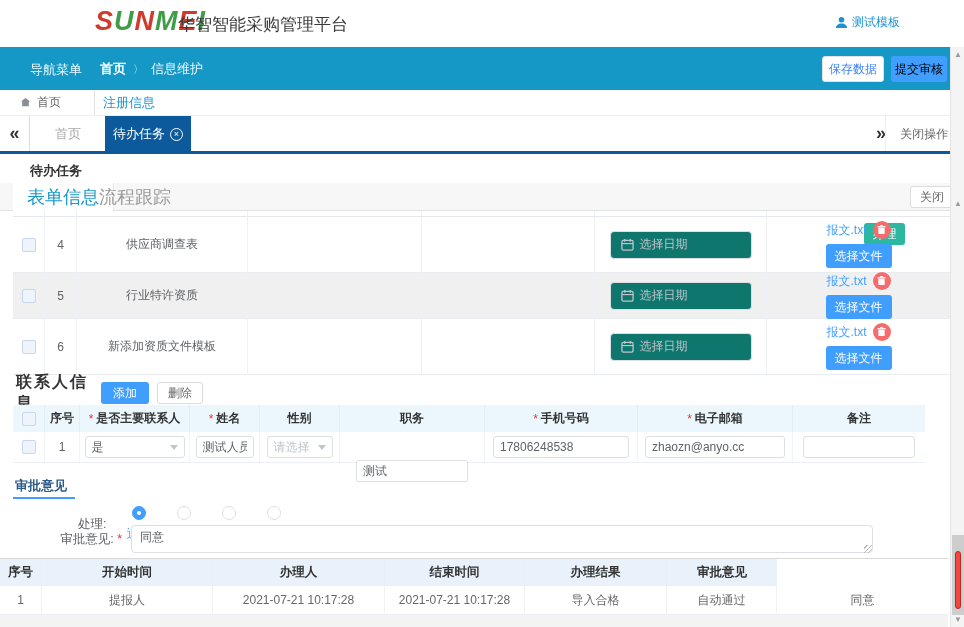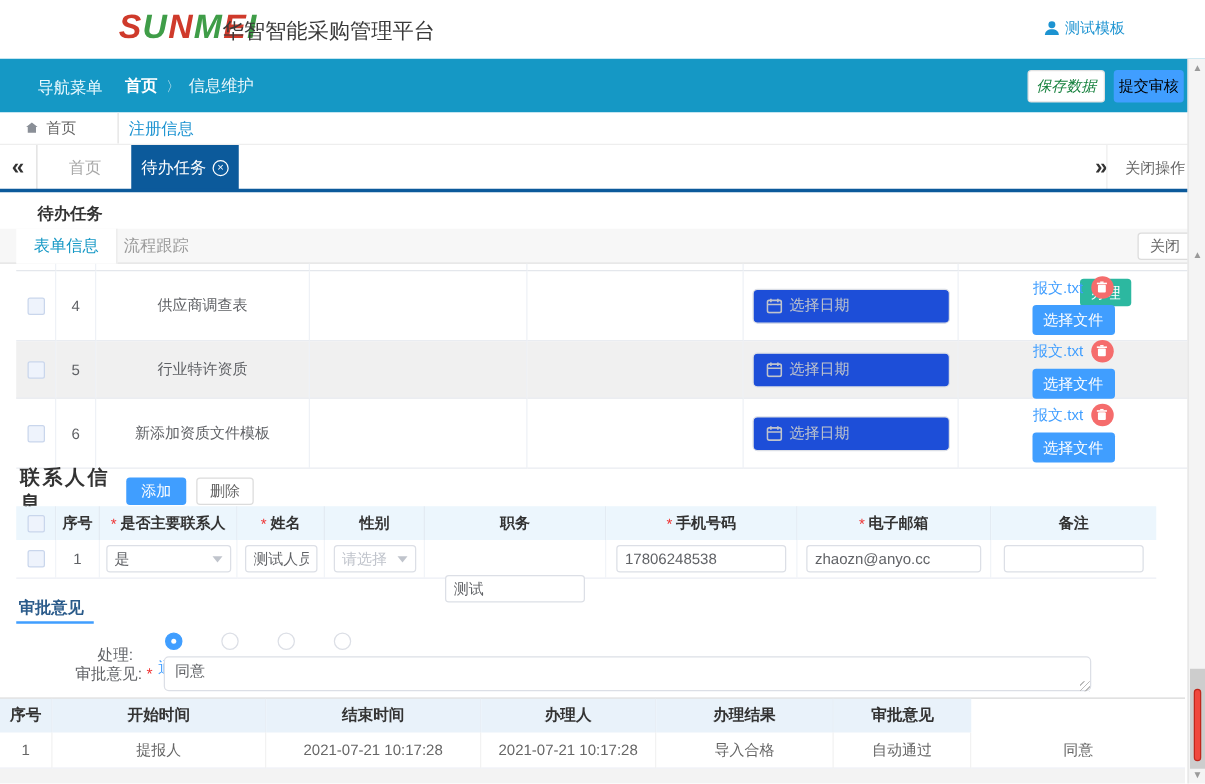--- a/index.html
+++ b/index.html
@@ -15,21 +15,21 @@
   .userbox span { color:#1c93d1; font-size:12px; }
 
   
   .navbar { position:absolute; top:47px; left:0; width:964px; height:43px; background:#1598c5; }
   .nav-menu { position:absolute; left:30px; top:14px; color:#eafaff; font-size:13px; cursor:pointer; }
   .breadcrumb { position:absolute; left:100px; top:13px; color:#fff; font-size:13px; display:flex; gap:7px; align-items:center; }
   .bc-home { font-weight:bold; cursor:pointer; }
   .bc-sep::before { content:"〉"; color:rgba(255,255,255,.75); font-size:11px; }
   .bc-cur { color:rgba(255,255,255,.92); }
   .btn { display:inline-block; text-align:center; border-radius:3px; cursor:pointer; font-size:12px; }
-  .btn-save { position:absolute; right:80px; top:9px; width:62px; height:26px; line-height:24px; background:#fff; color:#15803d; border:1px solid #e2e2e2;font-style:italic; }
+  .btn-save { position:absolute; right:80px; top:9px; width:62px; height:26px; line-height:24px; background:#fff; color:#3b82f6; border:1px solid #e2e2e2; }
   .btn-submit { position:absolute; right:17px; top:9px; width:56px; height:26px; line-height:26px; background:#409eff; color:#000000; }
 
   
   .substrip { position:absolute; top:90px; left:0; width:964px; height:25px; background:#fff; }
   .side-head { position:absolute; left:0; top:0; width:95px; height:25px; border-right:1px solid #e2e2e2; display:flex; align-items:center; gap:6px; padding-left:20px; color:#666; }
   .subtab { position:absolute; left:103px; top:4px; color:#1c93d1; font-size:13px; cursor:pointer; }
 
   
   .tabbar { position:absolute; top:115px; left:0; width:964px; height:36px; background:#fff; border-top:1px solid #eee; }
   .tb-collapse { position:absolute; left:0; top:0; width:30px; height:36px; border-right:1px solid #ddd; text-align:center; line-height:34px; cursor:pointer; }
@@ -41,37 +41,37 @@
   .tab-close { width:13px; height:13px; border:1px solid #fff; border-radius:50%; font-size:9px; line-height:11px; text-align:center; color:#fff; cursor:pointer; }
   .tab-close::before { content:"\00D7"; }
   .close-ops { position:absolute; right:8px; top:0; height:36px; line-height:36px; color:#666; font-size:12px; border-left:1px solid #eee; padding-left:14px; cursor:pointer; }
   .close-ops::after { content:" \25BE"; color:#888; font-size:10px; }
   .blueline { position:absolute; top:151px; left:0; width:964px; height:3px; background:#0c5a9b; }
 
   
   .panel-head { position:absolute; top:154px; left:0; width:964px; height:29px; background:#fff; }
   .panel-title { position:absolute; left:30px; top:8px; font-size:13px; font-weight:bold; color:#333; }
   .form-tabs { position:absolute; top:183px; left:0; width:964px; height:28px; background:#f7f7f7; border-bottom:1px solid #e2e2e2; }
-  .ftab { position:absolute; top:0; height:28px; line-height:28px; padding:0 14px; font-size:13px; cursor:pointer; }
+  .ftab { position:absolute; top:0; height:28px; line-height:28px; padding:0 14px; font-size:18px; cursor:pointer; }
   .ftab-active { left:13px; background:#fff; color:#1598c5; border-right:1px solid #e8e8e8; }
   .ftab-idle { left:85px; color:#9a9a9a; }
   .btn-handle { position:absolute; right:59px; top:3px; width:41px; height:22px; line-height:22px; background:#2cb8a0; color:#fff;margin-top:37px; }
   .btn-close { position:absolute; right:10px; top:3px; width:44px; height:22px; line-height:20px; background:#fff; color:#666; border:1px solid #dcdcdc; }
 
   
   .res-area { position:absolute; top:211px; left:13px; width:937px; }
   .res-grid { display:grid; grid-template-columns:32px 32px 171px 174px 173px 172px 183px; }
   .res-grid > div { border-right:1px solid #eef1f6; border-bottom:1px solid #e9ecf1; display:flex; align-items:center; justify-content:center; color:#606266; }
   .res-grid > div:last-child { border-right:none; }
   .r-part > div { height:6px; border-bottom:1px solid #e4e7ec; }
   .r-main > div { height:56px; }
   .r-mid > div { height:46px; }
   .row-alt > div { background:#f0f0f0; }
   .checkbox { width:14px; height:14px; border:1px solid #c9d6ec; background:#eef3fc; border-radius:2px; cursor:pointer; }
-  .date-input { width:158px; height:28px; border:1px solid #dcdfe6; border-radius:4px; background:#1d4ed8; display:flex; align-items:center; gap:6px; padding:0 10px; cursor:text; }
+  .date-input { width:142px; height:28px; border:1px solid #dcdfe6; border-radius:4px; background:#0f766e; display:flex; align-items:center; gap:6px; padding:0 10px; cursor:text; }
   .date-input span { color:#bfc4cc; font-size:12px; }
   .filecell { flex-direction:column; gap:5px; }
   .fileline { display:flex; align-items:center; gap:6px; }
   .filelink { color:#409eff; font-size:12px; cursor:pointer; }
   .del-circle { width:18px; height:18px; border-radius:50%; background:#f56c6c; display:flex; align-items:center; justify-content:center; cursor:pointer; }
   .btn-choose { width:66px; height:24px; line-height:24px; background:#409eff; color:#fff; }
 
   
   .ct-area { position:absolute; top:380px; left:13px; width:912px; }
   .ct-controls { height:25px; display:flex; align-items:center; gap:8px; }
@@ -399,22 +399,22 @@
       <span class="star">*</span>
     </div>
     <textarea class="ap-textarea" style="">同意</textarea>
     <div class="ta-grip"></div>
   </div>
 
   <div class="h-area">
     <div class="h-grid h-head">
       <div>序号</div>
       <div>开始时间</div>
+      <div>办理人</div>
       <div>结束时间</div>
-      <div>办理人</div>
       <div>办理结果</div>
       <div>审批意见</div>
     </div>
     <div class="h-grid h-row">
       <div>1</div>
       <div>提报人</div>
       <div>2021-07-21 10:17:28</div>
       <div>2021-07-21 10:17:28</div>
       <div>导入合格</div>
       <div>自动通过</div>

